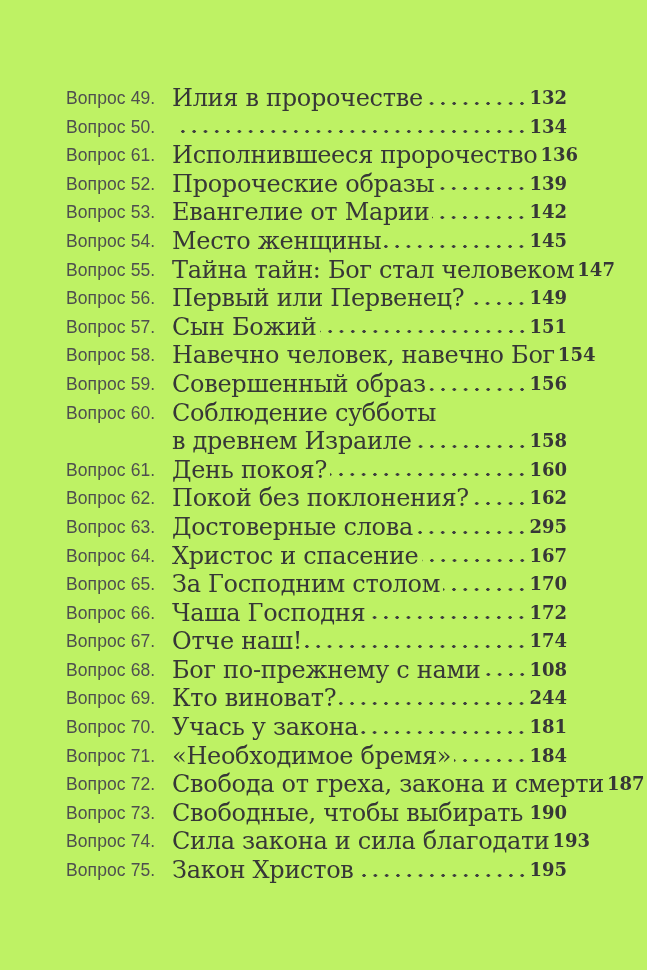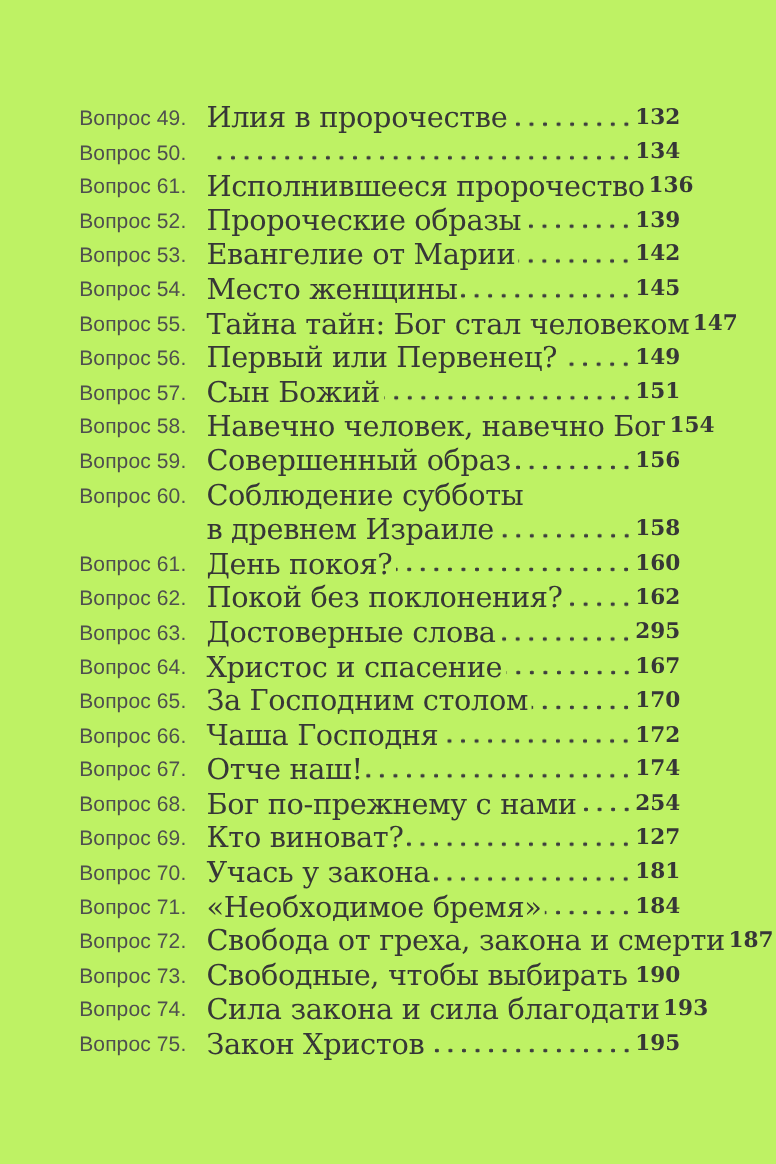--- a/index.html
+++ b/index.html
@@ -203,28 +203,28 @@
     <span class="c-label">Вопрос 67.</span>
     <span class="c-title">Отче наш!</span>
     <span class="c-dots"></span>
     <span class="c-page">174</span>
   </div>
 
   <div class="row">
     <span class="c-label">Вопрос 68.</span>
     <span class="c-title">Бог по-прежнему с нами</span>
     <span class="c-dots"></span>
-    <span class="c-page">254</span>
+    <span class="c-page">108</span>
   </div>
 
   <div class="row">
     <span class="c-label">Вопрос 69.</span>
     <span class="c-title">Кто виноват?</span>
     <span class="c-dots"></span>
-    <span class="c-page">127</span>
+    <span class="c-page">244</span>
   </div>
 
   <div class="row">
     <span class="c-label">Вопрос 70.</span>
     <span class="c-title">Учась у закона</span>
     <span class="c-dots"></span>
     <span class="c-page">181</span>
   </div>
 
   <div class="row">

